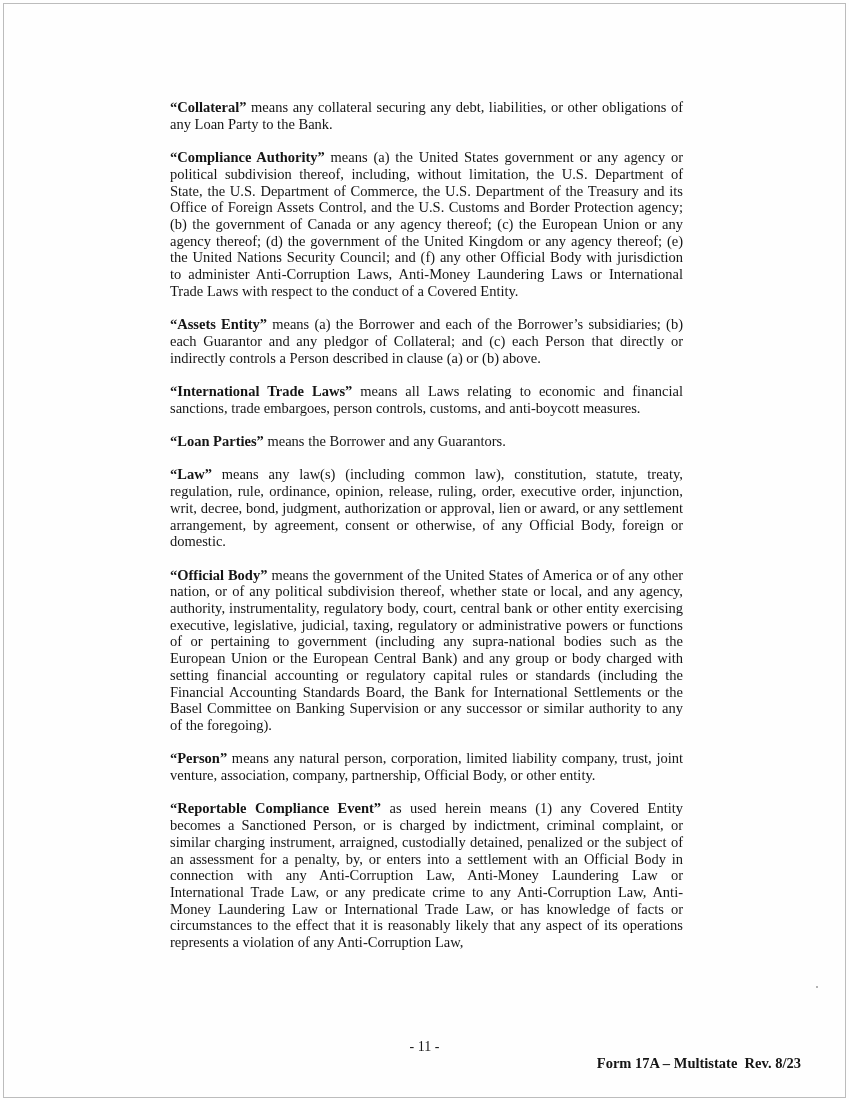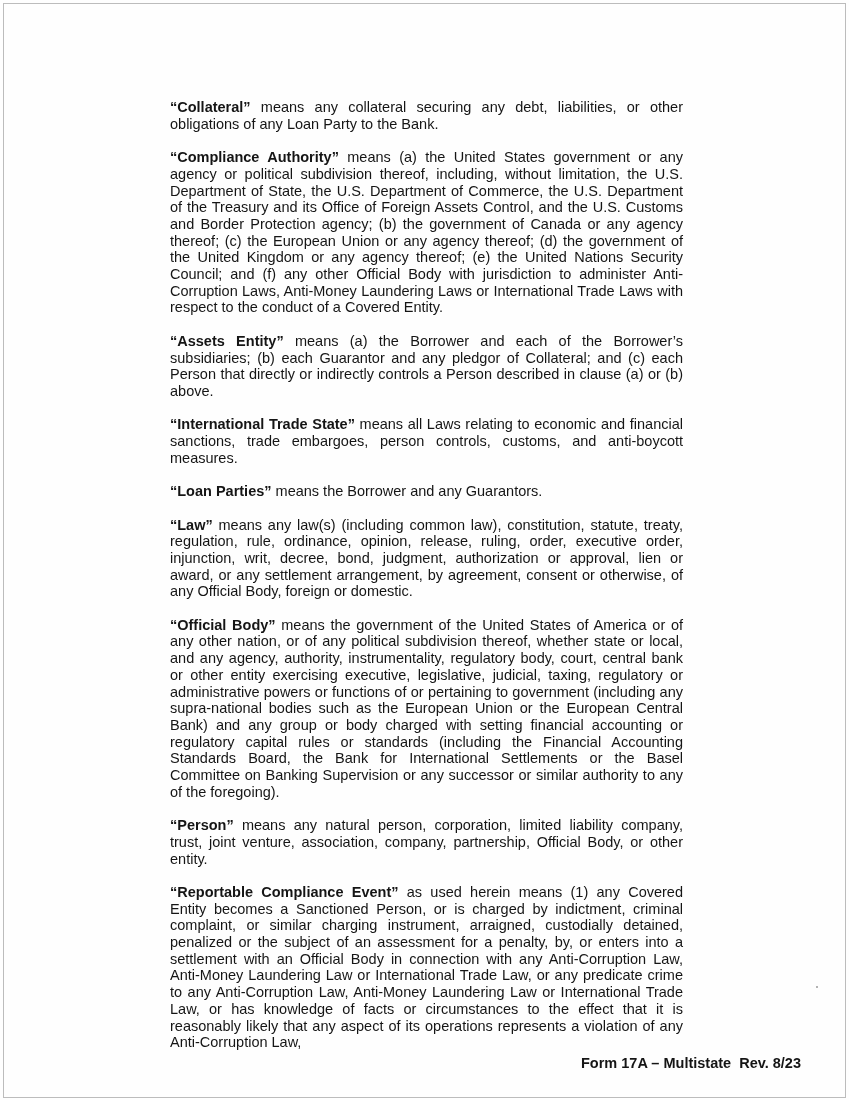--- a/index.html
+++ b/index.html
@@ -5,21 +5,21 @@
   html, body {
     margin: 0;
     padding: 0;
     background: #ffffff;
   }
   .page {
     position: relative;
     width: 849px;
     height: 1100px;
     background: #fefefe;
-    font-family: Liberation Sans, sans-serif;
+    font-family: Liberation Serif, serif;
     color: #151515;
     overflow: hidden;
     box-sizing: border-box;
   }
   .scan-border {
     position: absolute;
     left: 3px;
     top: 3px;
     right: 3px;
     bottom: 2px;
@@ -87,35 +87,36 @@
     <p class="def">
       <b class="term">“Collateral”</b><span> means any collateral securing any debt, liabilities, or other obligations of any Loan Party to the Bank.</span>
     </p>
     <p class="def">
       <b class="term">“Compliance Authority”</b><span> means (a) the United States government or any agency or political subdivision thereof, including, without limitation, the U.S. Department of State, the U.S. Department of Commerce, the U.S. Department of the Treasury and its Office of Foreign Assets Control, and the U.S. Customs and Border Protection agency; (b) the government of Canada or any agency thereof; (c) the European Union or any agency thereof; (d) the government of the United Kingdom or any agency thereof; (e) the United Nations Security Council; and (f) any other Official Body with jurisdiction to administer Anti-Corruption Laws, Anti-Money Laundering Laws or International Trade Laws with respect to the conduct of a Covered Entity.</span>
     </p>
     <p class="def">
       <b class="term">“Assets Entity”</b><span> means (a) the Borrower and each of the Borrower’s subsidiaries; (b) each Guarantor and any pledgor of Collateral; and (c) each Person that directly or indirectly controls a Person described in clause (a) or (b) above.</span>
     </p>
     <p class="def">
-      <b class="term">“International Trade State”</b><span> means all Laws relating to economic and financial sanctions, trade embargoes, person controls, customs, and anti-boycott measures.</span>
+      <b class="term">“International Trade Laws”</b><span> means all Laws relating to economic and financial sanctions, trade embargoes, person controls, customs, and anti-boycott measures.</span>
     </p>
     <p class="def">
       <b class="term">“Loan Parties”</b><span> means the Borrower and any Guarantors.</span>
     </p>
     <p class="def">
       <b class="term">“Law”</b><span> means any law(s) (including common law), constitution, statute, treaty, regulation, rule, ordinance, opinion, release, ruling, order, executive order, injunction, writ, decree, bond, judgment, authorization or approval, lien or award, or any settlement arrangement, by agreement, consent or otherwise, of any Official Body, foreign or domestic.</span>
     </p>
     <p class="def">
       <b class="term">“Official Body”</b><span> means the government of the United States of America or of any other nation, or of any political subdivision thereof, whether state or local, and any agency, authority, instrumentality, regulatory body, court, central bank or other entity exercising executive, legislative, judicial, taxing, regulatory or administrative powers or functions of or pertaining to government (including any supra-national bodies such as the European Union or the European Central Bank) and any group or body charged with setting financial accounting or regulatory capital rules or standards (including the Financial Accounting Standards Board, the Bank for International Settlements or the Basel Committee on Banking Supervision or any successor or similar authority to any of the foregoing).</span>
     </p>
     <p class="def">
       <b class="term">“Person”</b><span> means any natural person, corporation, limited liability company, trust, joint venture, association, company, partnership, Official Body, or other entity.</span>
     </p>
     <p class="def">
       <b class="term">“Reportable Compliance Event”</b><span> as used herein means (1) any Covered Entity becomes a Sanctioned Person, or is charged by indictment, criminal complaint, or similar charging instrument, arraigned, custodially detained, penalized or the subject of an assessment for a penalty, by, or enters into a settlement with an Official Body in connection with any Anti-Corruption Law, Anti-Money Laundering Law or International Trade Law, or any predicate crime to any Anti-Corruption Law, Anti-Money Laundering Law or International Trade Law, or has knowledge of facts or circumstances to the effect that it is reasonably likely that any aspect of its operations represents a violation of any Anti-Corruption Law,</span>
     </p>
   </div>
 
+  <div class="footer-page-number">- 11 -</div>
   <div class="footer-form-label">Form 17A – Multistate  Rev. 8/23</div>
   <div class="footer-doc-number">123961765-3</div>
   <div class="scan-artifact-dot"></div>
 </div>
 
 </body></html>

